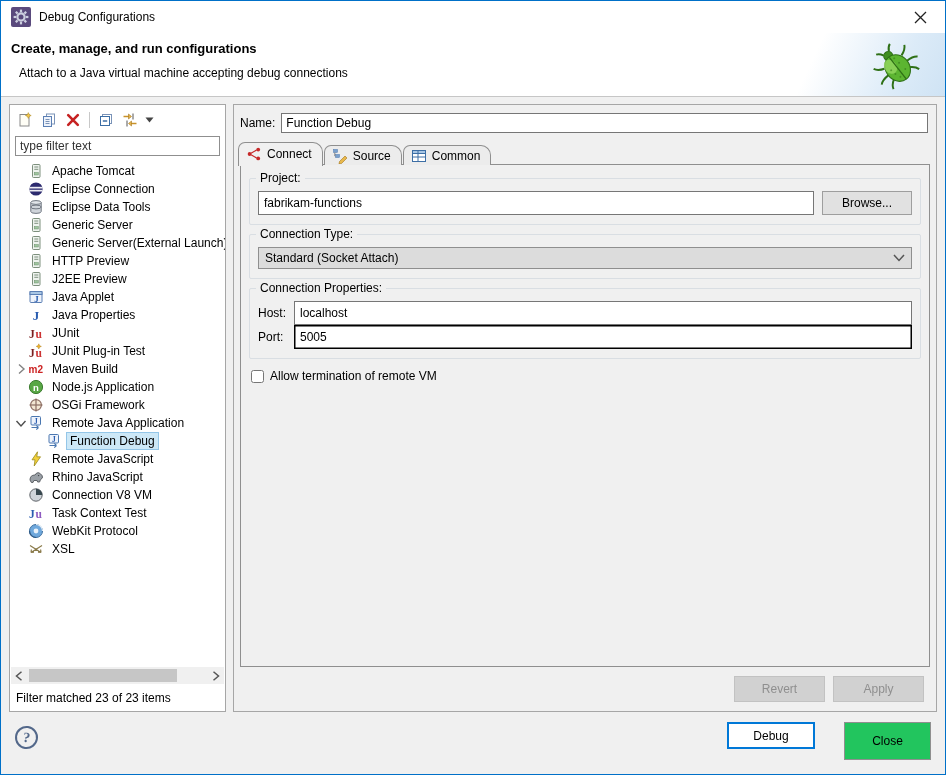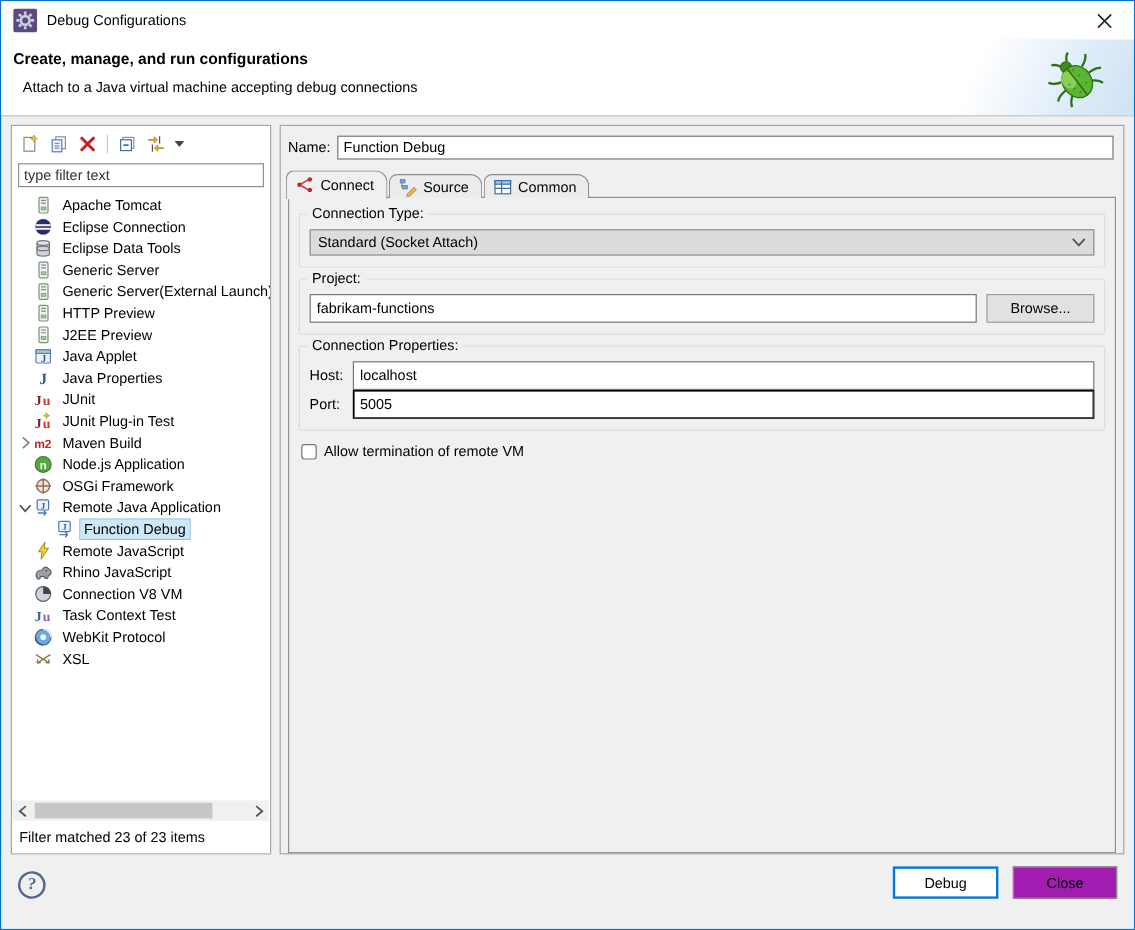--- a/index.html
+++ b/index.html
@@ -67,21 +67,21 @@
   .check-row input { width:13px; height:13px; }
   .action-row { height:44px; display:flex; align-items:center; justify-content:flex-end; gap:8px; padding:0 12px; }
   .btn.disabled { background:#d1d1d1; border-color:#c2c2c2; color:#8f8f8f; }
   .action-row .btn { width:91px; height:26px; }
 
   
   .footer { position:absolute; left:0; right:0; bottom:0; height:61px; background:#f0f0f0; }
   .help-btn { position:absolute; left:14px; top:13px; width:23px; height:23px; border:2px solid #53688a; border-radius:50%; color:#53688a; display:flex; align-items:center; justify-content:center; font-size:14px; font-weight:bold; font-family:"Liberation Serif",serif; transform:rotate(8deg); }
   .footer-btns { position:absolute; right:14px; top:9px; display:flex; gap:12px; }
   .btn.default { background:#fff; border:2px solid #0078d7; width:88px; height:27px; }
-  .btn.close-b { background:#a21caf; border:1px solid #8f8f8f; width:87px; height:27px; }
+  .btn.close-b { background:#22c55e; border:1px solid #8f8f8f; width:87px; height:38px;margin-left:17px; }
 
   svg { display:block; }
 </style>
 </head>
 <body>
 
 <div class="window">
 
   <div class="titlebar">
     <span class="ticon20">
@@ -489,56 +489,60 @@
               <line x1="7" y1="2.5" x2="7" y2="13.5" stroke="#3c6ea5"></line>
               <line x1="1.5" y1="9" x2="14.5" y2="9" stroke="#3c6ea5"></line>
             </svg>
           </span>
           <span>Common</span>
         </div>
       </div>
     <div class="tab-content">
 
       <div class="group">
+        <span class="group-label">Project:</span>
+        <div class="field-row">
+          <input class="txt grow" value="fabrikam-functions" style="">
+          <button class="btn" style="width:90px">Browse...</button>
+        </div>
+      </div>
+
+      <div class="group">
         <span class="group-label">Connection Type:</span>
         <div class="combo">
           <span>Standard (Socket Attach)</span>
           <span class="chev">
             <svg width="12" height="8" viewBox="0 0 12 8">
                 <path d="M1 1 L6 6.5 L11 1" fill="none" stroke="#555" stroke-width="1.5"></path>
               </svg>
           </span>
         </div>
       </div>
 
       <div class="group">
-        <span class="group-label">Project:</span>
-        <div class="field-row">
-          <input class="txt grow" value="fabrikam-functions" style="">
-          <button class="btn" style="width:90px">Browse...</button>
-        </div>
-      </div>
-
-      <div class="group">
         <span class="group-label">Connection Properties:</span>
         <div class="prop-row">
           <span class="prop-label">Host:</span>
           <input class="txt grow" value="localhost" style="">
         </div>
         <div class="prop-row">
           <span class="prop-label">Port:</span>
           <input class="txt grow focused" value="5005" style="">
         </div>
       </div>
 
       <div class="check-row">
         <input type="checkbox" id="allowTerm" style="">
         <label for="allowTerm">Allow termination of remote VM</label>
       </div>
 
+    </div>
+    <div class="action-row">
+      <button class="btn disabled">Revert</button>
+      <button class="btn disabled">Apply</button>
     </div>
   </div>
 
   <div class="footer">
     <span class="help-btn">?</span>
     <div class="footer-btns">
       <button class="btn default">Debug</button>
       <button class="btn close-b">Close</button>
     </div>
   </div>

